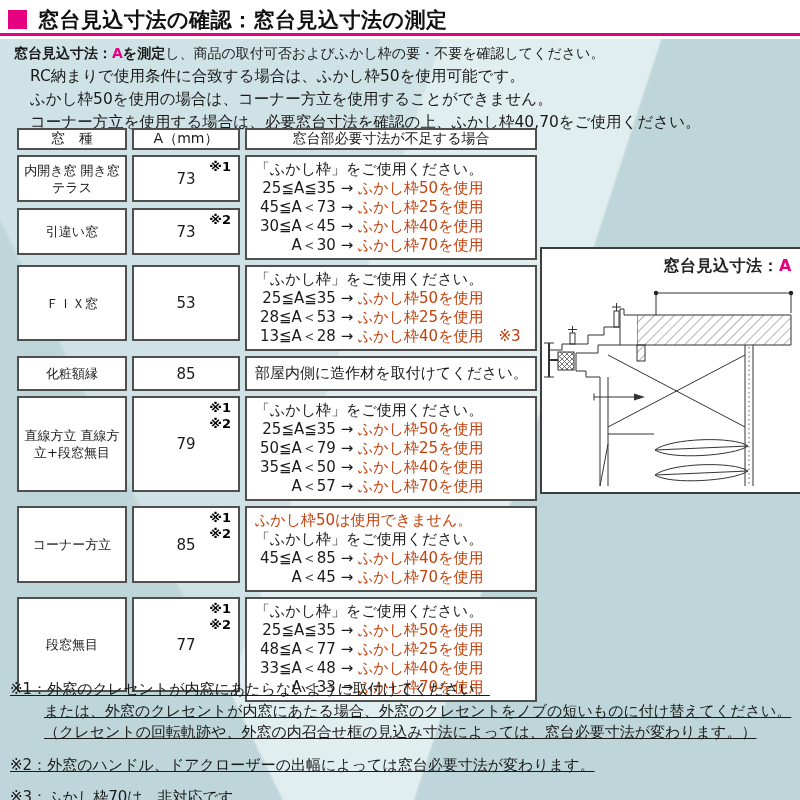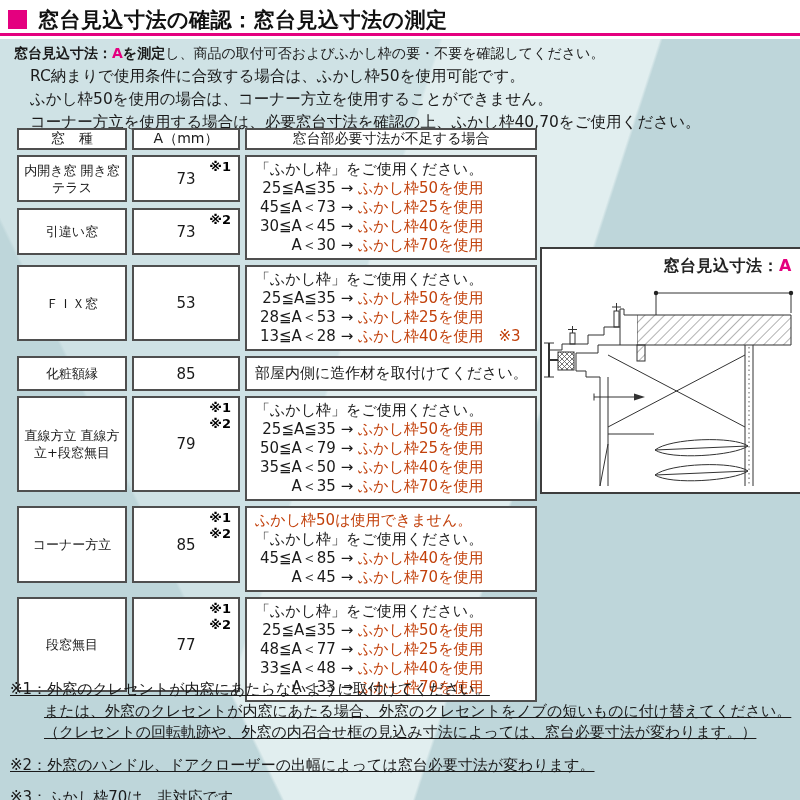--- a/index.html
+++ b/index.html
@@ -179,21 +179,21 @@
                 <div class="note">※1</div>
                 <div class="note">※2</div>
               </div>
             </div>
           </div>
           <div class="cell icell col2">
             <div class="iline"><span>「ふかし枠」をご使用ください。</span></div>
             <div class="iline"><span class="cond">25≦A≦35 → </span><b>ふかし枠50を使用</b></div>
             <div class="iline"><span class="cond">50≦A＜79 → </span><b>ふかし枠25を使用</b></div>
             <div class="iline"><span class="cond">35≦A＜50 → </span><b>ふかし枠40を使用</b></div>
-            <div class="iline"><span class="cond">A＜35 → </span><b>ふかし枠70を使用</b></div>
+            <div class="iline"><span class="cond">A＜57 → </span><b>ふかし枠70を使用</b></div>
           </div>
         </div>
         <div class="tgroup">
           <div class="stack col0">
             <div class="cell typecell" style="height: 77px;">
               <span class="type">コーナー方立</span>
             </div>
           </div>
           <div class="stack col1">
             <div class="cell acell" style="height: 77px;">

